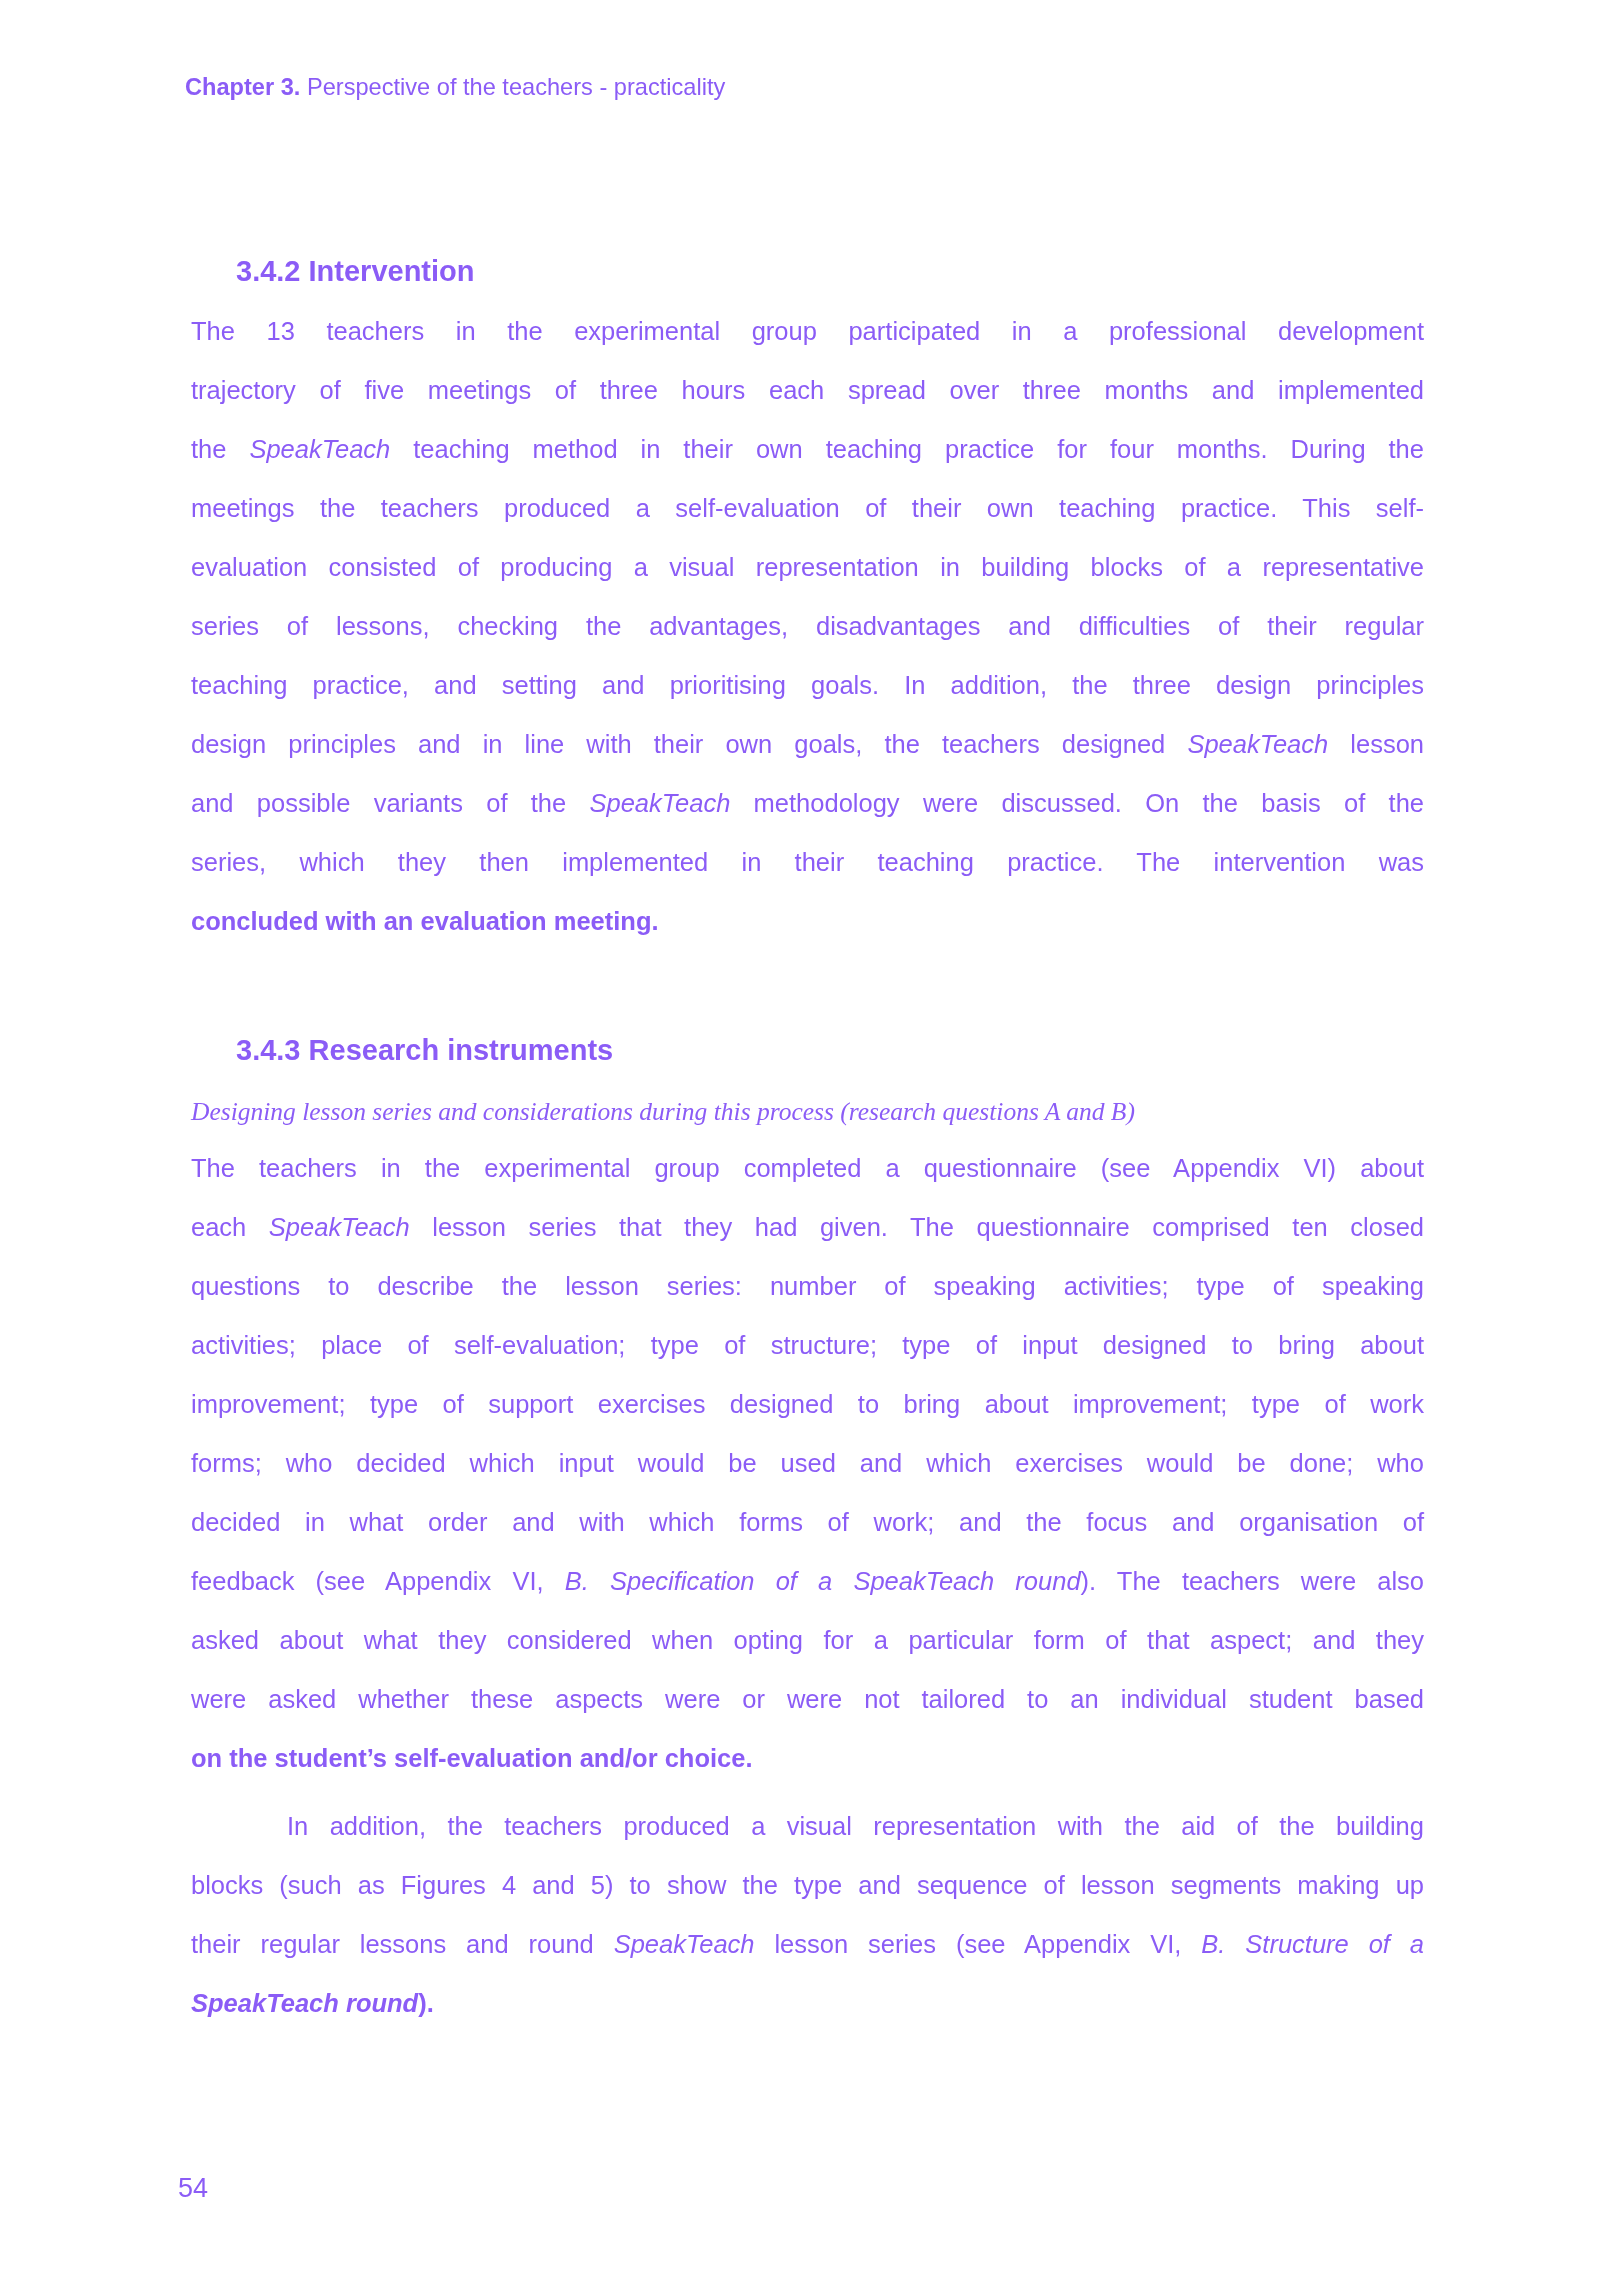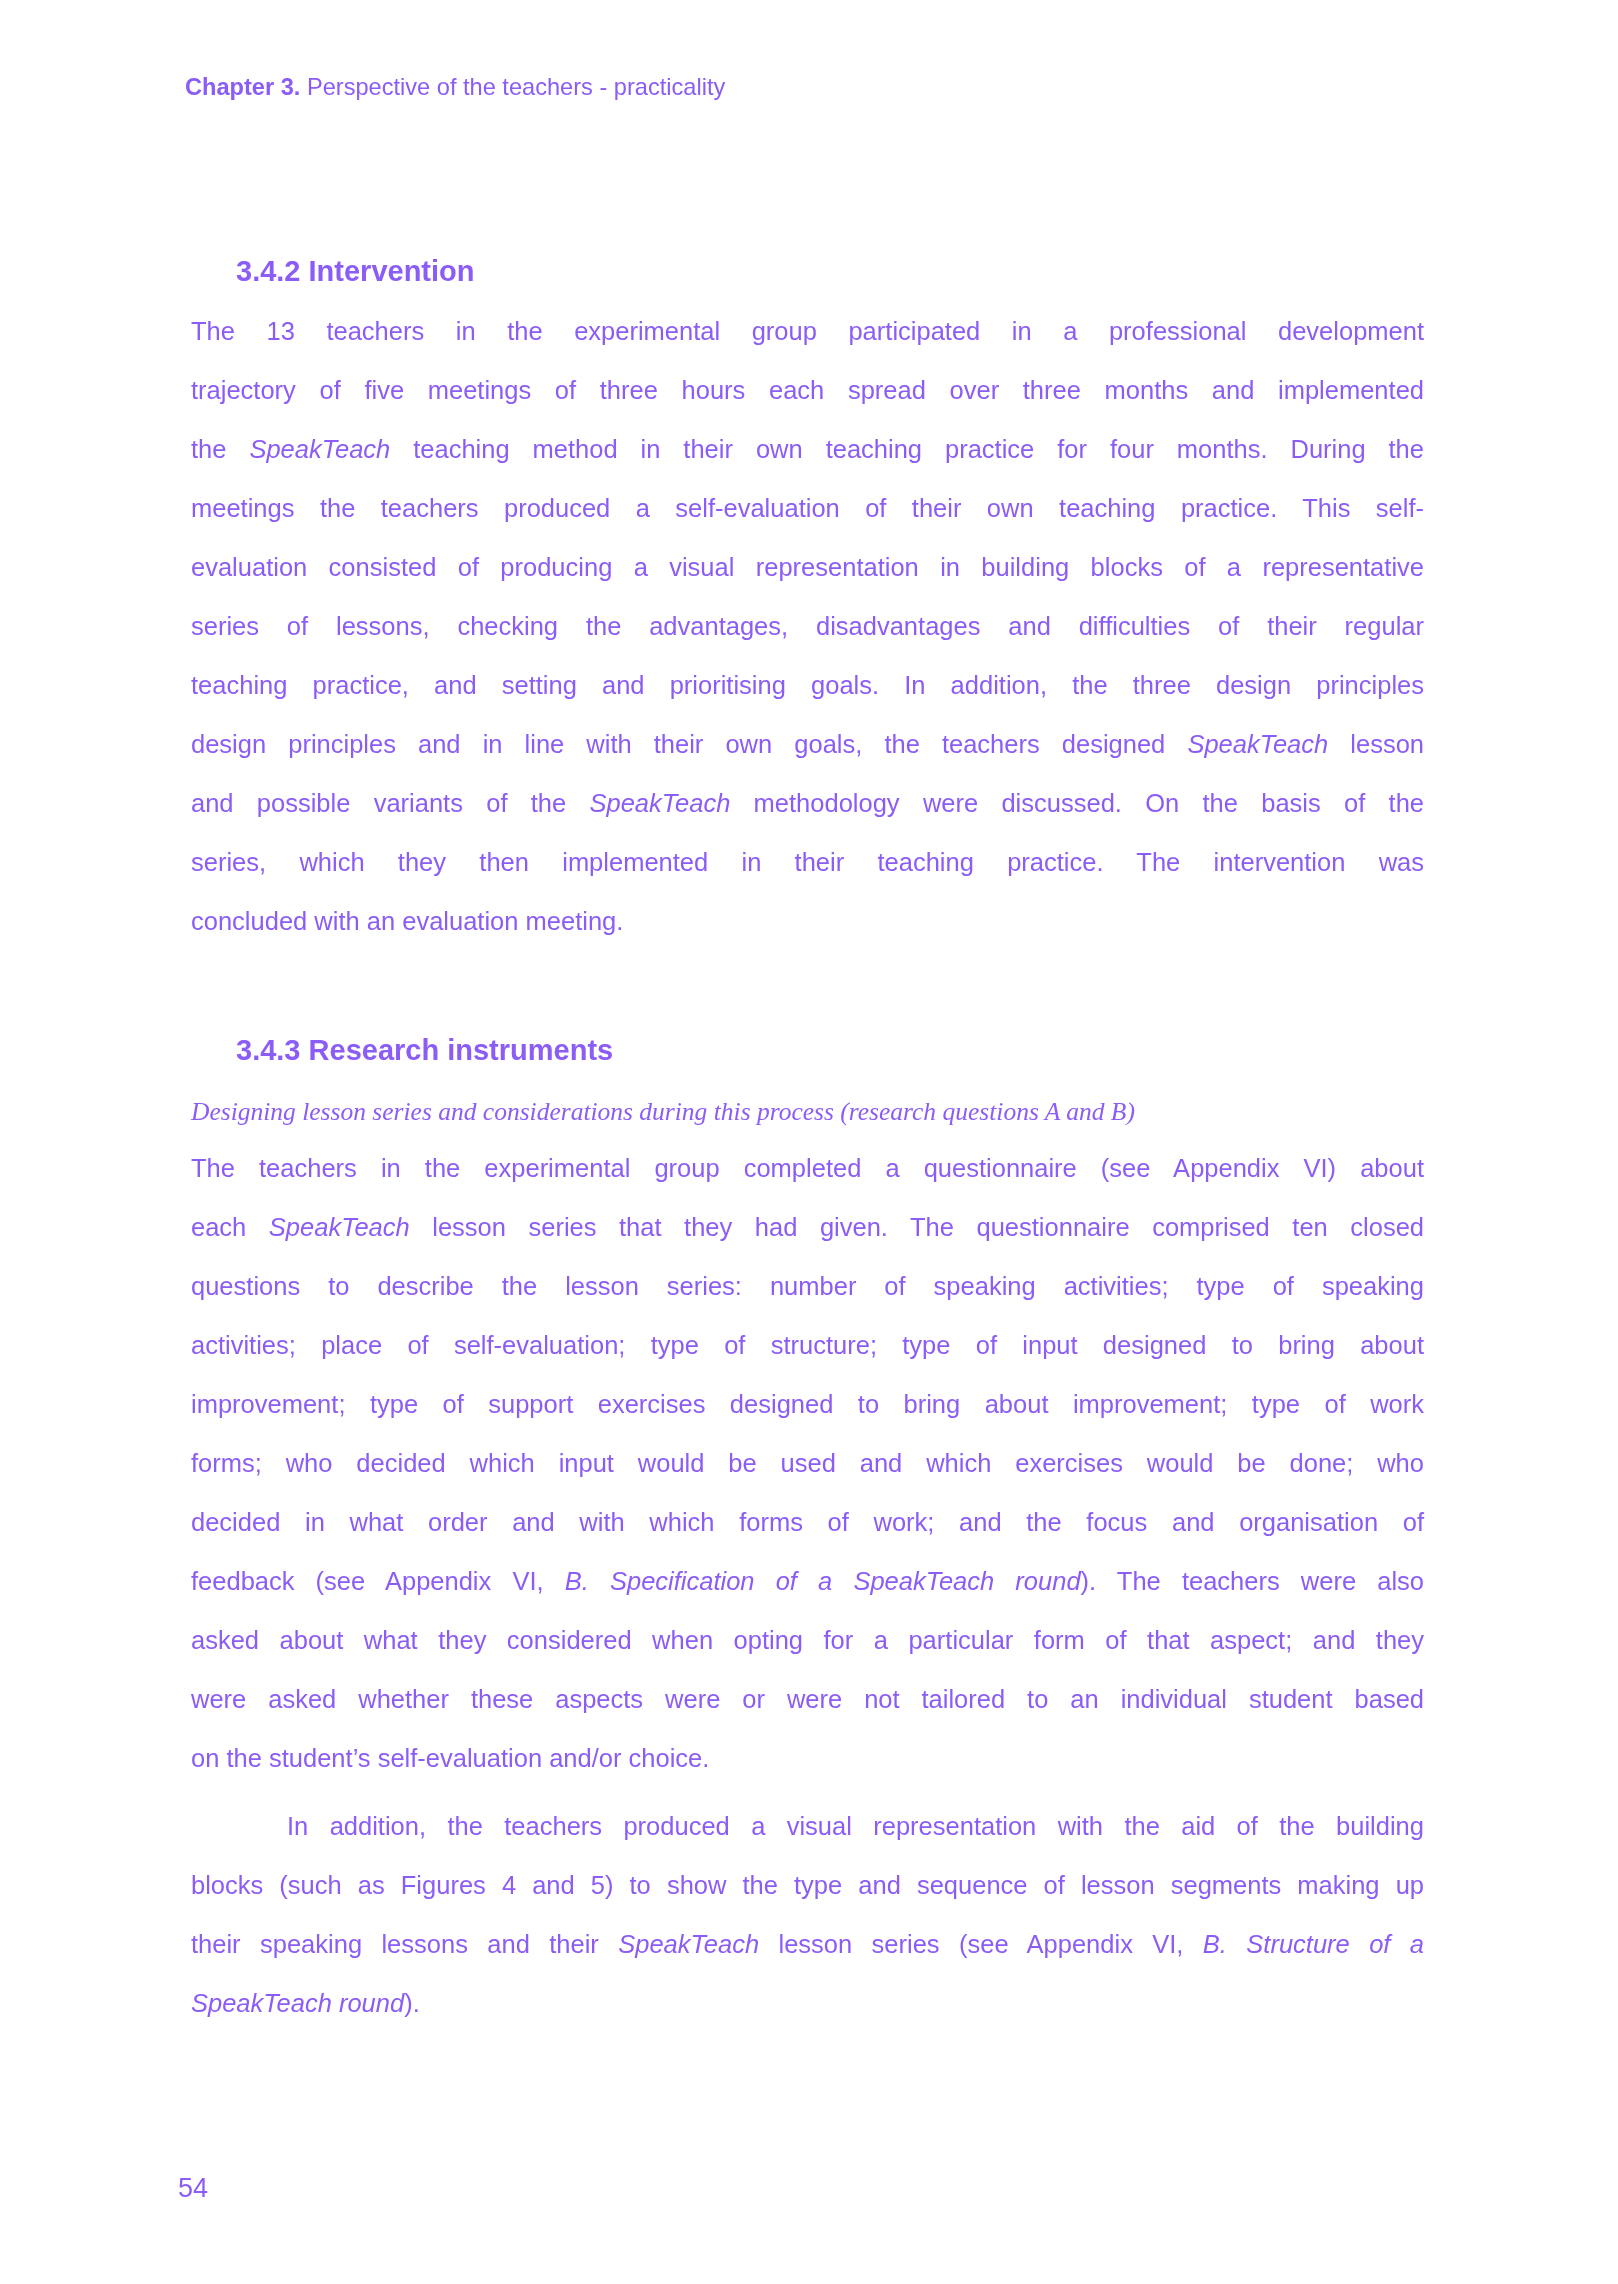--- a/index.html
+++ b/index.html
@@ -34,21 +34,21 @@
     margin-left: 45px;
   }
   .bodytext { font-size: 25.5px; }
   .line {
     height: 59px;
     line-height: 59px;
     text-align: justify;
     text-align-last: justify;
     text-justify: inter-word;
   }
-  .line.last { text-align-last: left; }
+  .line.last { text-align-last: left; font-weight: bold; }
   .line.indent { padding-left: 96px; }
   .subtitle-line {
     position: absolute;
     left: 191px;
     width: 1233px;
     height: 59px;
     line-height: 59px;
     font-size: 25.5px;
     font-style: italic;
     white-space: nowrap;
@@ -102,20 +102,20 @@
       <div class="line"><span>decided in what order and with which forms of work; and the focus and organisation of</span></div>
       <div class="line"><span>feedback (see Appendix VI, </span><span class="it">B. Specification of a SpeakTeach round</span><span>). The teachers were also</span></div>
       <div class="line"><span>asked about what they considered when opting for a particular form of that aspect; and they</span></div>
       <div class="line"><span>were asked whether these aspects were or were not tailored to an individual student based</span></div>
       <div class="line last"><span>on the student’s self-evaluation and/or choice.</span></div>
     </div>
 
   <div class="col bodytext" style="top:1797px">
       <div class="line indent"><span>In addition, the teachers produced a visual representation with the aid of the building</span></div>
       <div class="line"><span>blocks (such as Figures 4 and 5) to show the type and sequence of lesson segments making up</span></div>
-      <div class="line"><span>their speaking lessons and their </span><span class="it">SpeakTeach</span><span> lesson series (see Appendix VI, </span><span class="it">B. Structure of a</span></div>
+      <div class="line"><span>their regular lessons and round </span><span class="it">SpeakTeach</span><span> lesson series (see Appendix VI, </span><span class="it">B. Structure of a</span></div>
       <div class="line last"><span class="it">SpeakTeach round</span><span>).</span></div>
     </div>
 
   <div class="page-number">54</div>
 
 </div>
 
 
 </body></html>

